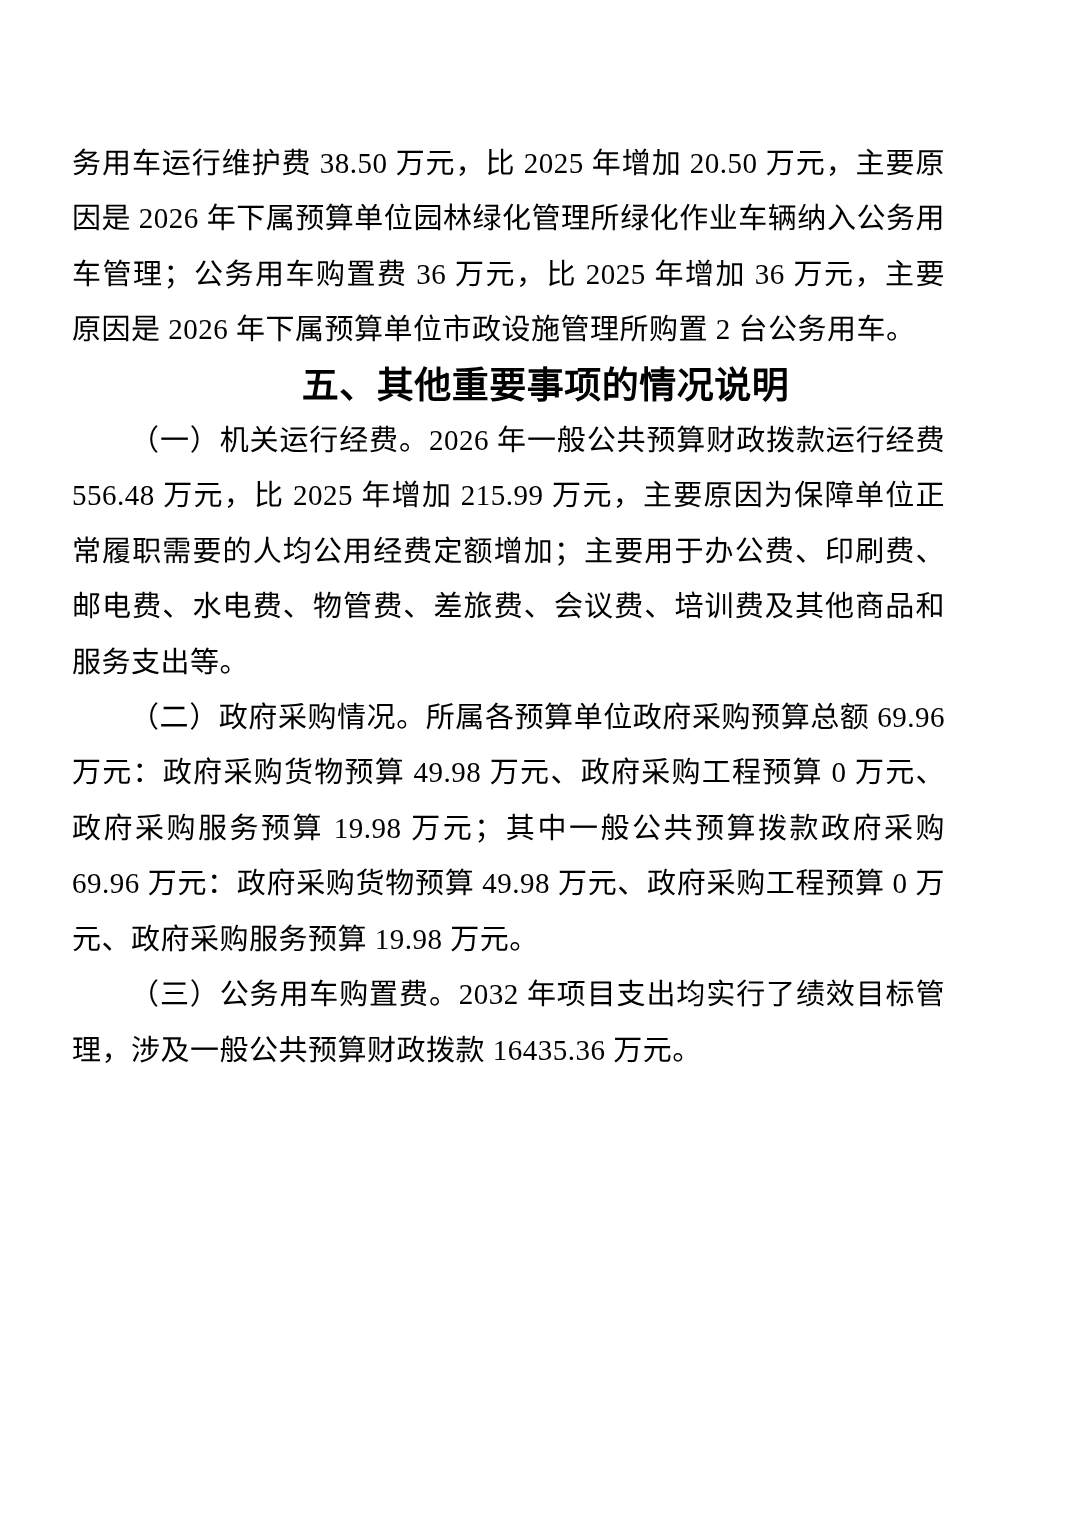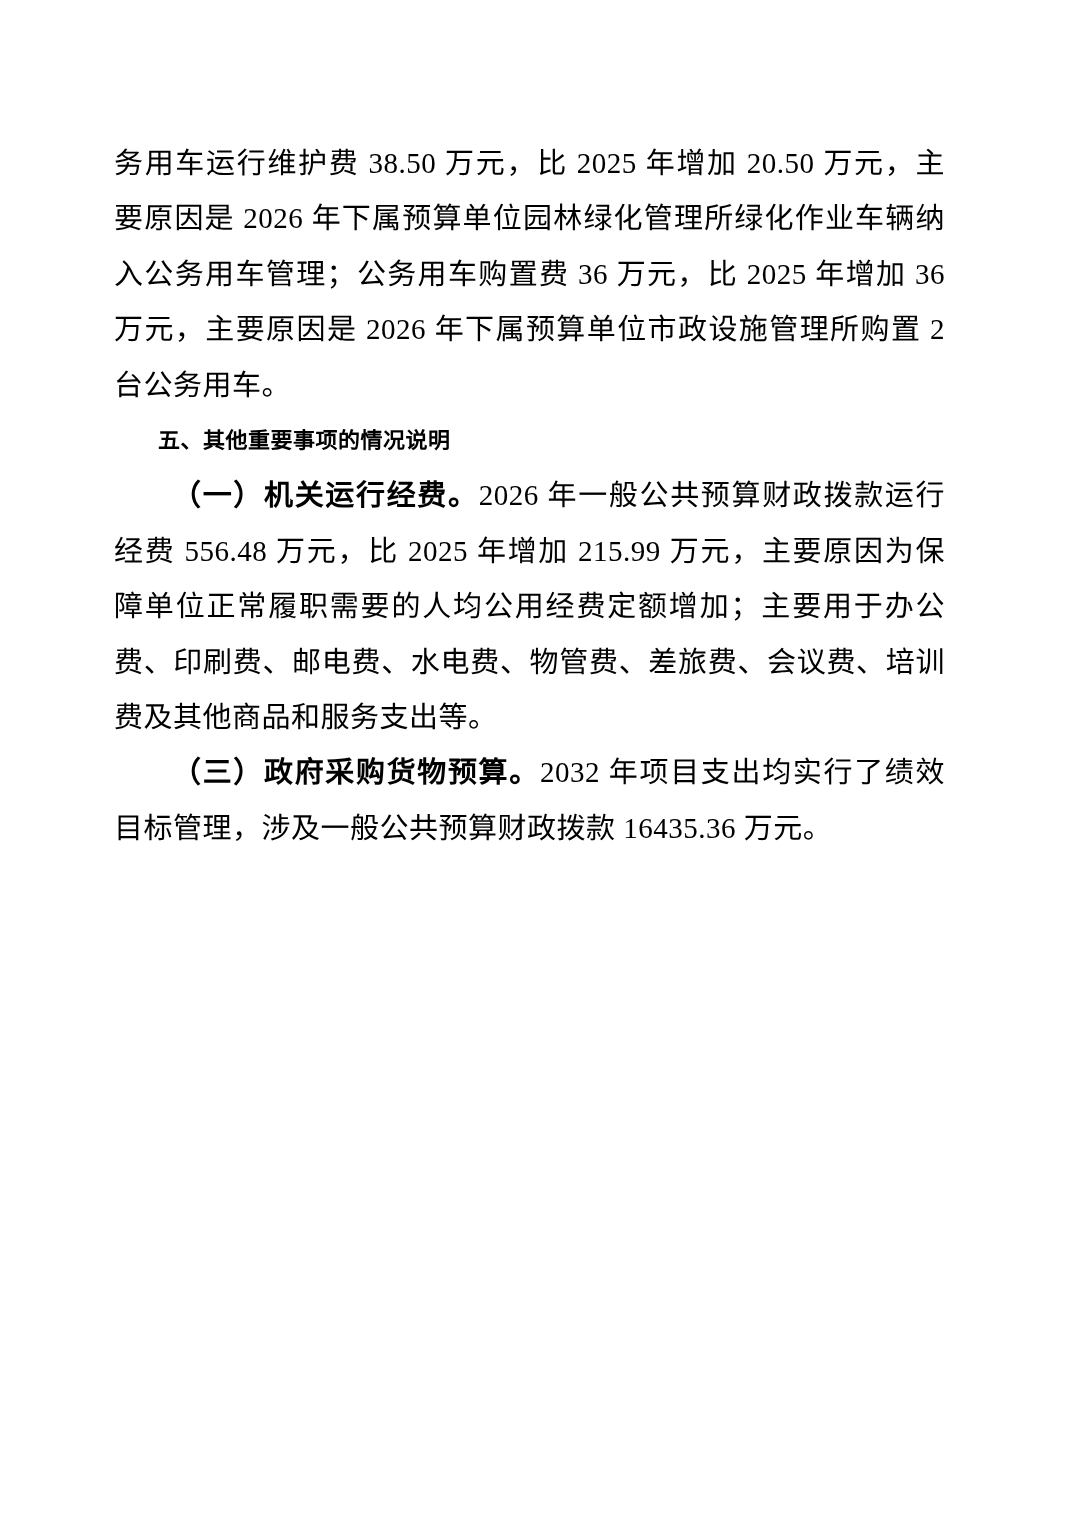--- a/index.html
+++ b/index.html
@@ -7,21 +7,21 @@
     padding: 0;
     background: #ffffff;
   }
   .page {
     position: relative;
     width: 1074px;
     height: 1520px;
     background: #ffffff;
     overflow: hidden;
     box-sizing: border-box;
-    padding: 136px 129px 0 114px;
+    padding: 136px 129px 0 72px;
   }
   .doc-body {
     font-family: "Liberation Serif", "DejaVu Serif", serif;
     font-size: 29px;
     line-height: 55.4px;
     color: #000000;
     text-align: justify;
     letter-spacing: 0.5px;
   }
   .doc-body p {
@@ -31,39 +31,40 @@
   }
   .doc-body p.continuation {
     text-indent: 0;
   }
   .section-heading {
     margin: 0;
     padding: 0;
     text-indent: 2em;
     font-family: "Liberation Sans", "DejaVu Sans", sans-serif;
     font-weight: bold;
-    font-size: 22px;
+    font-size: 37px;
     line-height: 55.4px;
     color: #000000;
-    text-align: left;
+    text-align: center;
   }
   .lead-in {
-    font-weight: bold;
+    font-weight: normal;
   }
 </style>
 </head>
 <body>
 
 <div class="page">
   <div class="doc-body">
 
     <p class="continuation">务用车运行维护费 38.50 万元，比 2025 年增加 20.50 万元，主要原因是 2026 年下属预算单位园林绿化管理所绿化作业车辆纳入公务用车管理；公务用车购置费 36 万元，比 2025 年增加 36 万元，主要原因是 2026 年下属预算单位市政设施管理所购置 2 台公务用车。</p>
 
     <h2 class="section-heading">五、其他重要事项的情况说明</h2>
 
     <p><span class="lead-in">（一）机关运行经费。</span><span>2026 年一般公共预算财政拨款运行经费 556.48 万元，比 2025 年增加 215.99 万元，主要原因为保障单位正常履职需要的人均公用经费定额增加；主要用于办公费、印刷费、邮电费、水电费、物管费、差旅费、会议费、培训费及其他商品和服务支出等。</span></p>
 
+    <p><span class="lead-in">（二）政府采购情况。</span><span>所属各预算单位政府采购预算总额 69.96 万元：政府采购货物预算 49.98 万元、政府采购工程预算 0 万元、政府采购服务预算 19.98 万元；其中一般公共预算拨款政府采购 69.96 万元：政府采购货物预算 49.98 万元、政府采购工程预算 0 万元、政府采购服务预算 19.98 万元。</span></p>
 
-    <p><span class="lead-in">（三）政府采购货物预算。</span><span>2032 年项目支出均实行了绩效目标管理，涉及一般公共预算财政拨款 16435.36 万元。</span></p>
+    <p><span class="lead-in">（三）公务用车购置费。</span><span>2032 年项目支出均实行了绩效目标管理，涉及一般公共预算财政拨款 16435.36 万元。</span></p>
 
 
   </div>
 </div>
 
 </body></html>

